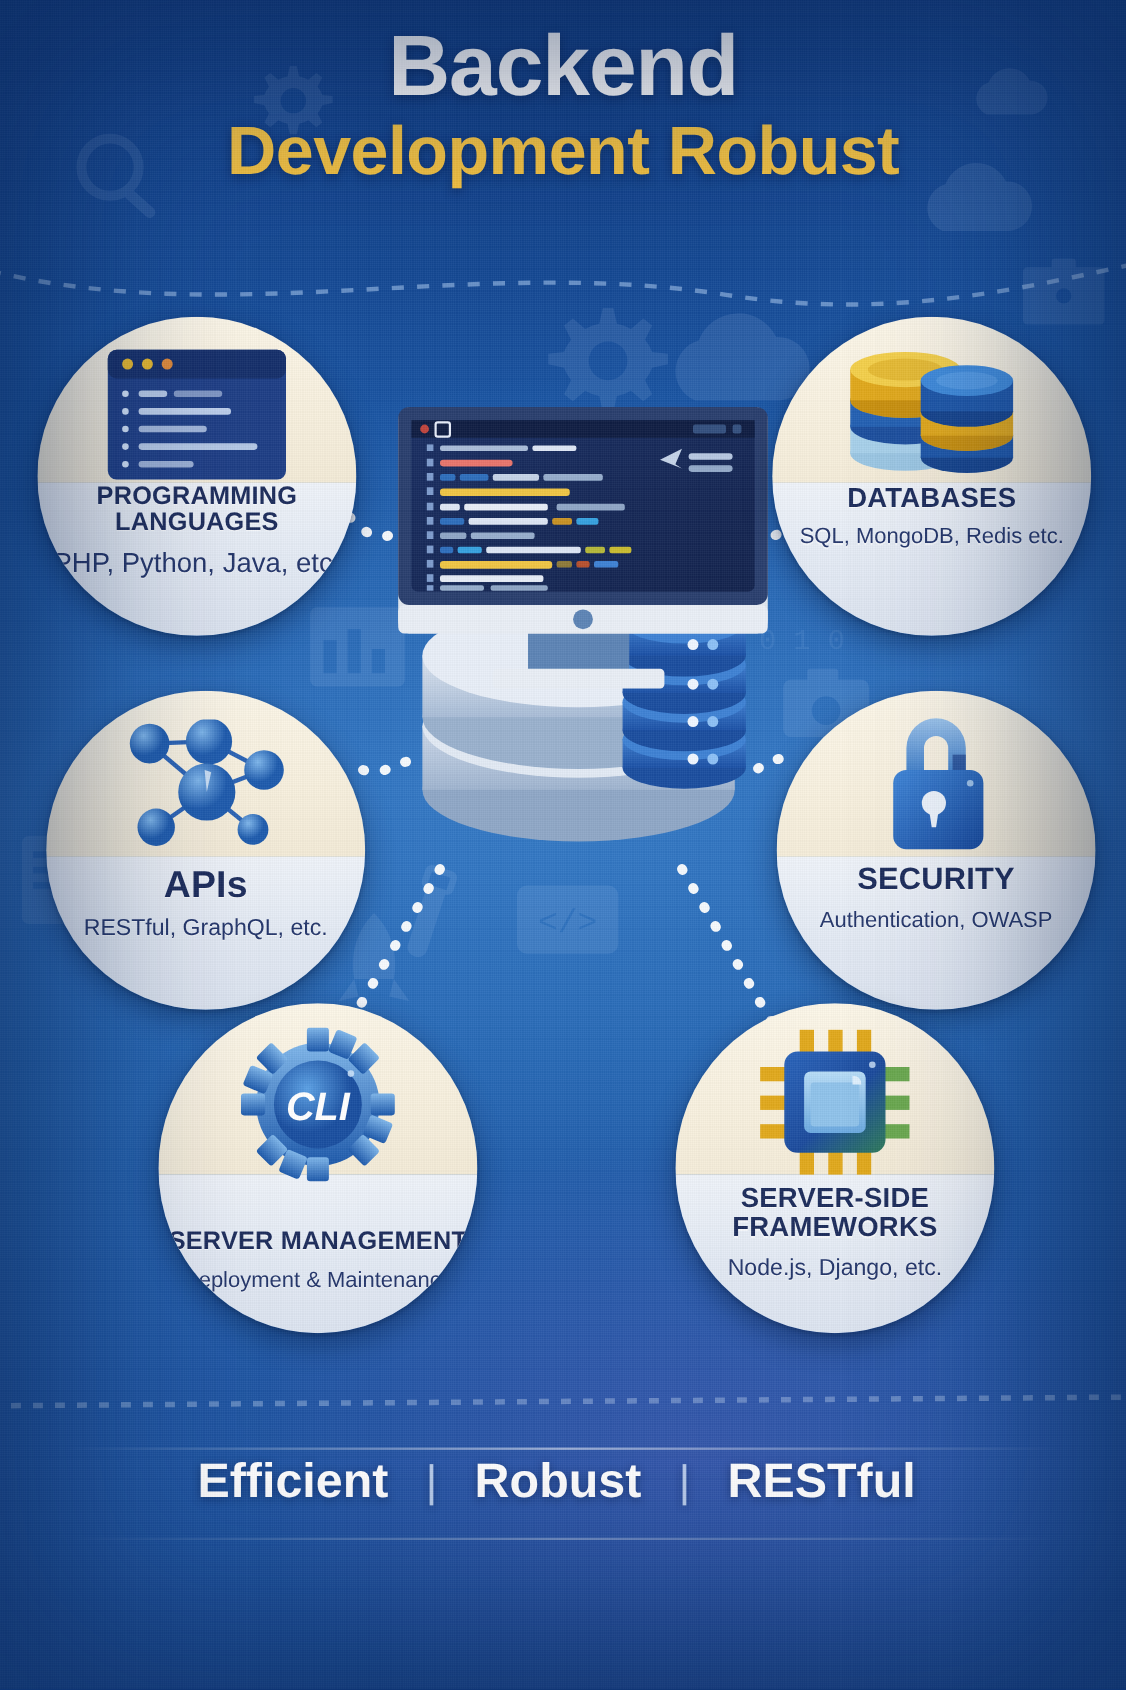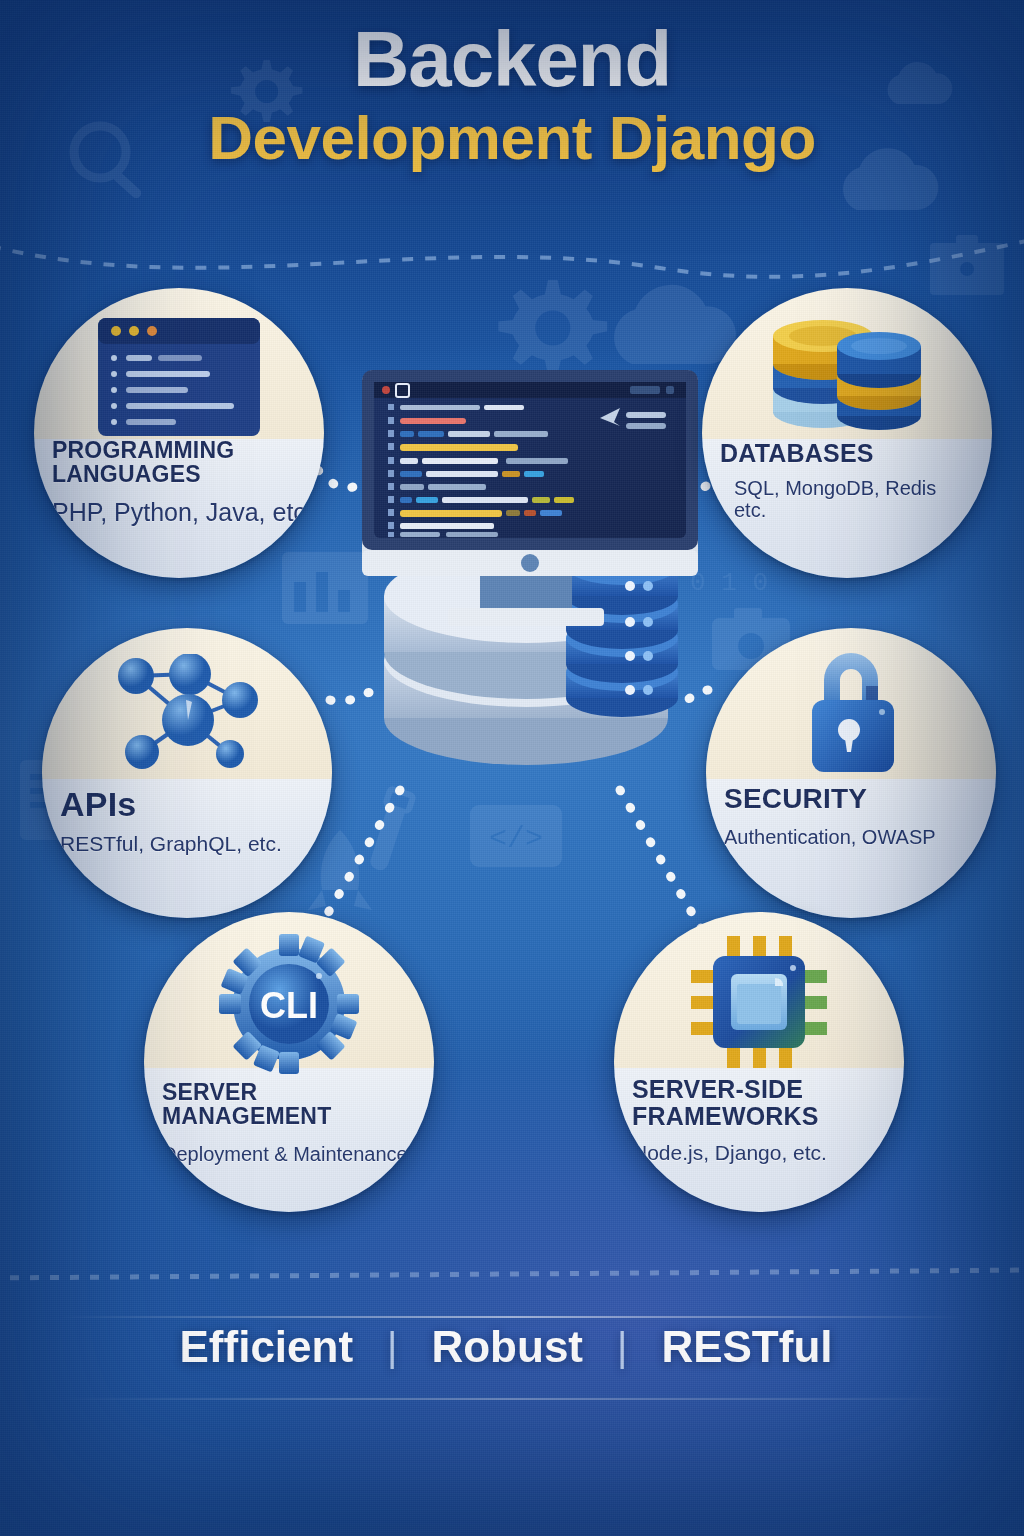--- a/index.html
+++ b/index.html
@@ -54,21 +54,21 @@
   }
   .node .bot{
     position:absolute;left:0;right:0;top:52%;bottom:0;
     background:linear-gradient(180deg,#eef2f8 0%,#e2e9f3 55%,#dbe3ef 100%);
   }
   .node .icon{
     position:absolute;left:50%;transform:translateX(-50%);
     display:flex;align-items:center;justify-content:center;
   }
   .node .txt{
-    position:absolute;left:12px;right:0;text-align:left;padding:0 6px;
+    position:absolute;left:0;right:0;text-align:center;padding:0 6px;
   }
   .node .ttl{
     color:#1d2d5c;font-weight:bold;line-height:1.06;letter-spacing:.2px;
     text-shadow:0 1px 0 rgba(255,255,255,.65);
   }
   .node .sub{
     color:#24366b;line-height:1.1;margin-top:5px;
     text-shadow:0 1px 0 rgba(255,255,255,.6);
   }
 
@@ -189,21 +189,21 @@
 
     <path d="M708 690 C 692 692, 688 704, 672 706" fill="none" stroke="#ffffff" stroke-width="9" stroke-linecap="round" stroke-dasharray="1 19" opacity=".95"></path>
 
     <path d="M400 790 L 318 930" fill="none" stroke="#ffffff" stroke-width="9" stroke-linecap="round" stroke-dasharray="1 19" opacity=".95"></path>
 
     <path d="M620 790 L 702 930" fill="none" stroke="#ffffff" stroke-width="9" stroke-linecap="round" stroke-dasharray="1 19" opacity=".95"></path>
   </svg>
 
   <div class="header">
     <div class="t1">Backend</div>
-    <div class="t2">Development Django</div>
+    <div class="t2">Development Robust</div>
   </div>
 
   <svg style="position:absolute;left:330px;top:360px;width:400px;height:440px;" viewBox="0 0 400 440">
     <defs>
       <linearGradient id="gBase" x1="0" y1="0" x2="0" y2="1">
         <stop offset="0" stop-color="#cdd9ea"></stop>
           <stop offset="1" stop-color="#9fb4cf"></stop>
       </linearGradient>
       <linearGradient id="gBase2" x1="0" y1="0" x2="0" y2="1">
         <stop offset="0" stop-color="#dbe4f0"></stop>
@@ -468,21 +468,21 @@
     </div>
     <div class="txt" style="top:156px;">
       <div class="ttl" style="font-size:28px;">SECURITY</div>
       <div class="sub" style="font-size:20px;margin-top:12px;">Authentication, OWASP</div>
     </div>
   </div>
 
   <div class="node" id="n5">
     <div class="top" style="height:52%;"></div>
     <div class="bot" style="top:52%;"></div>
-    <div class="icon" style="top:22px;width:140px;height:140px;">
+    <div class="icon" style="top:22px;width:140px;height:140px;font-style:italic;">
       <svg viewBox="0 0 140 140" width="140" height="140">
         <defs>
           <linearGradient id="gearG" x1="0" y1="0" x2="0" y2="1">
             <stop offset="0" stop-color="#7fb6ea"></stop>
               <stop offset="1" stop-color="#1d59ab"></stop>
           </linearGradient>
           <radialGradient id="gearC" cx="38%" cy="32%">
             <stop offset="0" stop-color="#5ba0e4"></stop>
               <stop offset="1" stop-color="#1a4fa0"></stop>
           </radialGradient>
@@ -503,21 +503,21 @@
             <rect x="0" y="60" width="22" height="20" rx="3" transform="rotate(22.5 70 70)"></rect>
             <rect x="118" y="60" width="22" height="20" rx="3" transform="rotate(22.5 70 70)"></rect>
           </g>
         </g>
         <circle cx="70" cy="70" r="40" fill="url(#gearC)"></circle>
         <text x="70" y="84" text-anchor="middle" font-family="Liberation Sans, sans-serif" font-size="36" font-weight="bold" fill="#ffffff">CLI</text>
         <circle cx="100" cy="42" r="3" fill="#cfe4fa" opacity=".85"></circle>
       </svg>
     </div>
     <div class="txt" style="top:168px;">
-      <div class="ttl" style="font-size:23px;">SERVER MANAGEMENT</div>
+      <div class="ttl" style="font-size:23px;margin-top:35px;">SERVER MANAGEMENT</div>
       <div class="sub" style="font-size:20px;margin-top:14px;">Deployment &amp; Maintenance</div>
     </div>
   </div>
 
   <div class="node" id="n6">
     <div class="top" style="height:52%;"></div>
     <div class="bot" style="top:52%;"></div>
     <div class="icon" style="top:24px;width:136px;height:132px;">
       <svg viewBox="0 0 136 132" width="136" height="132">
         <defs>

